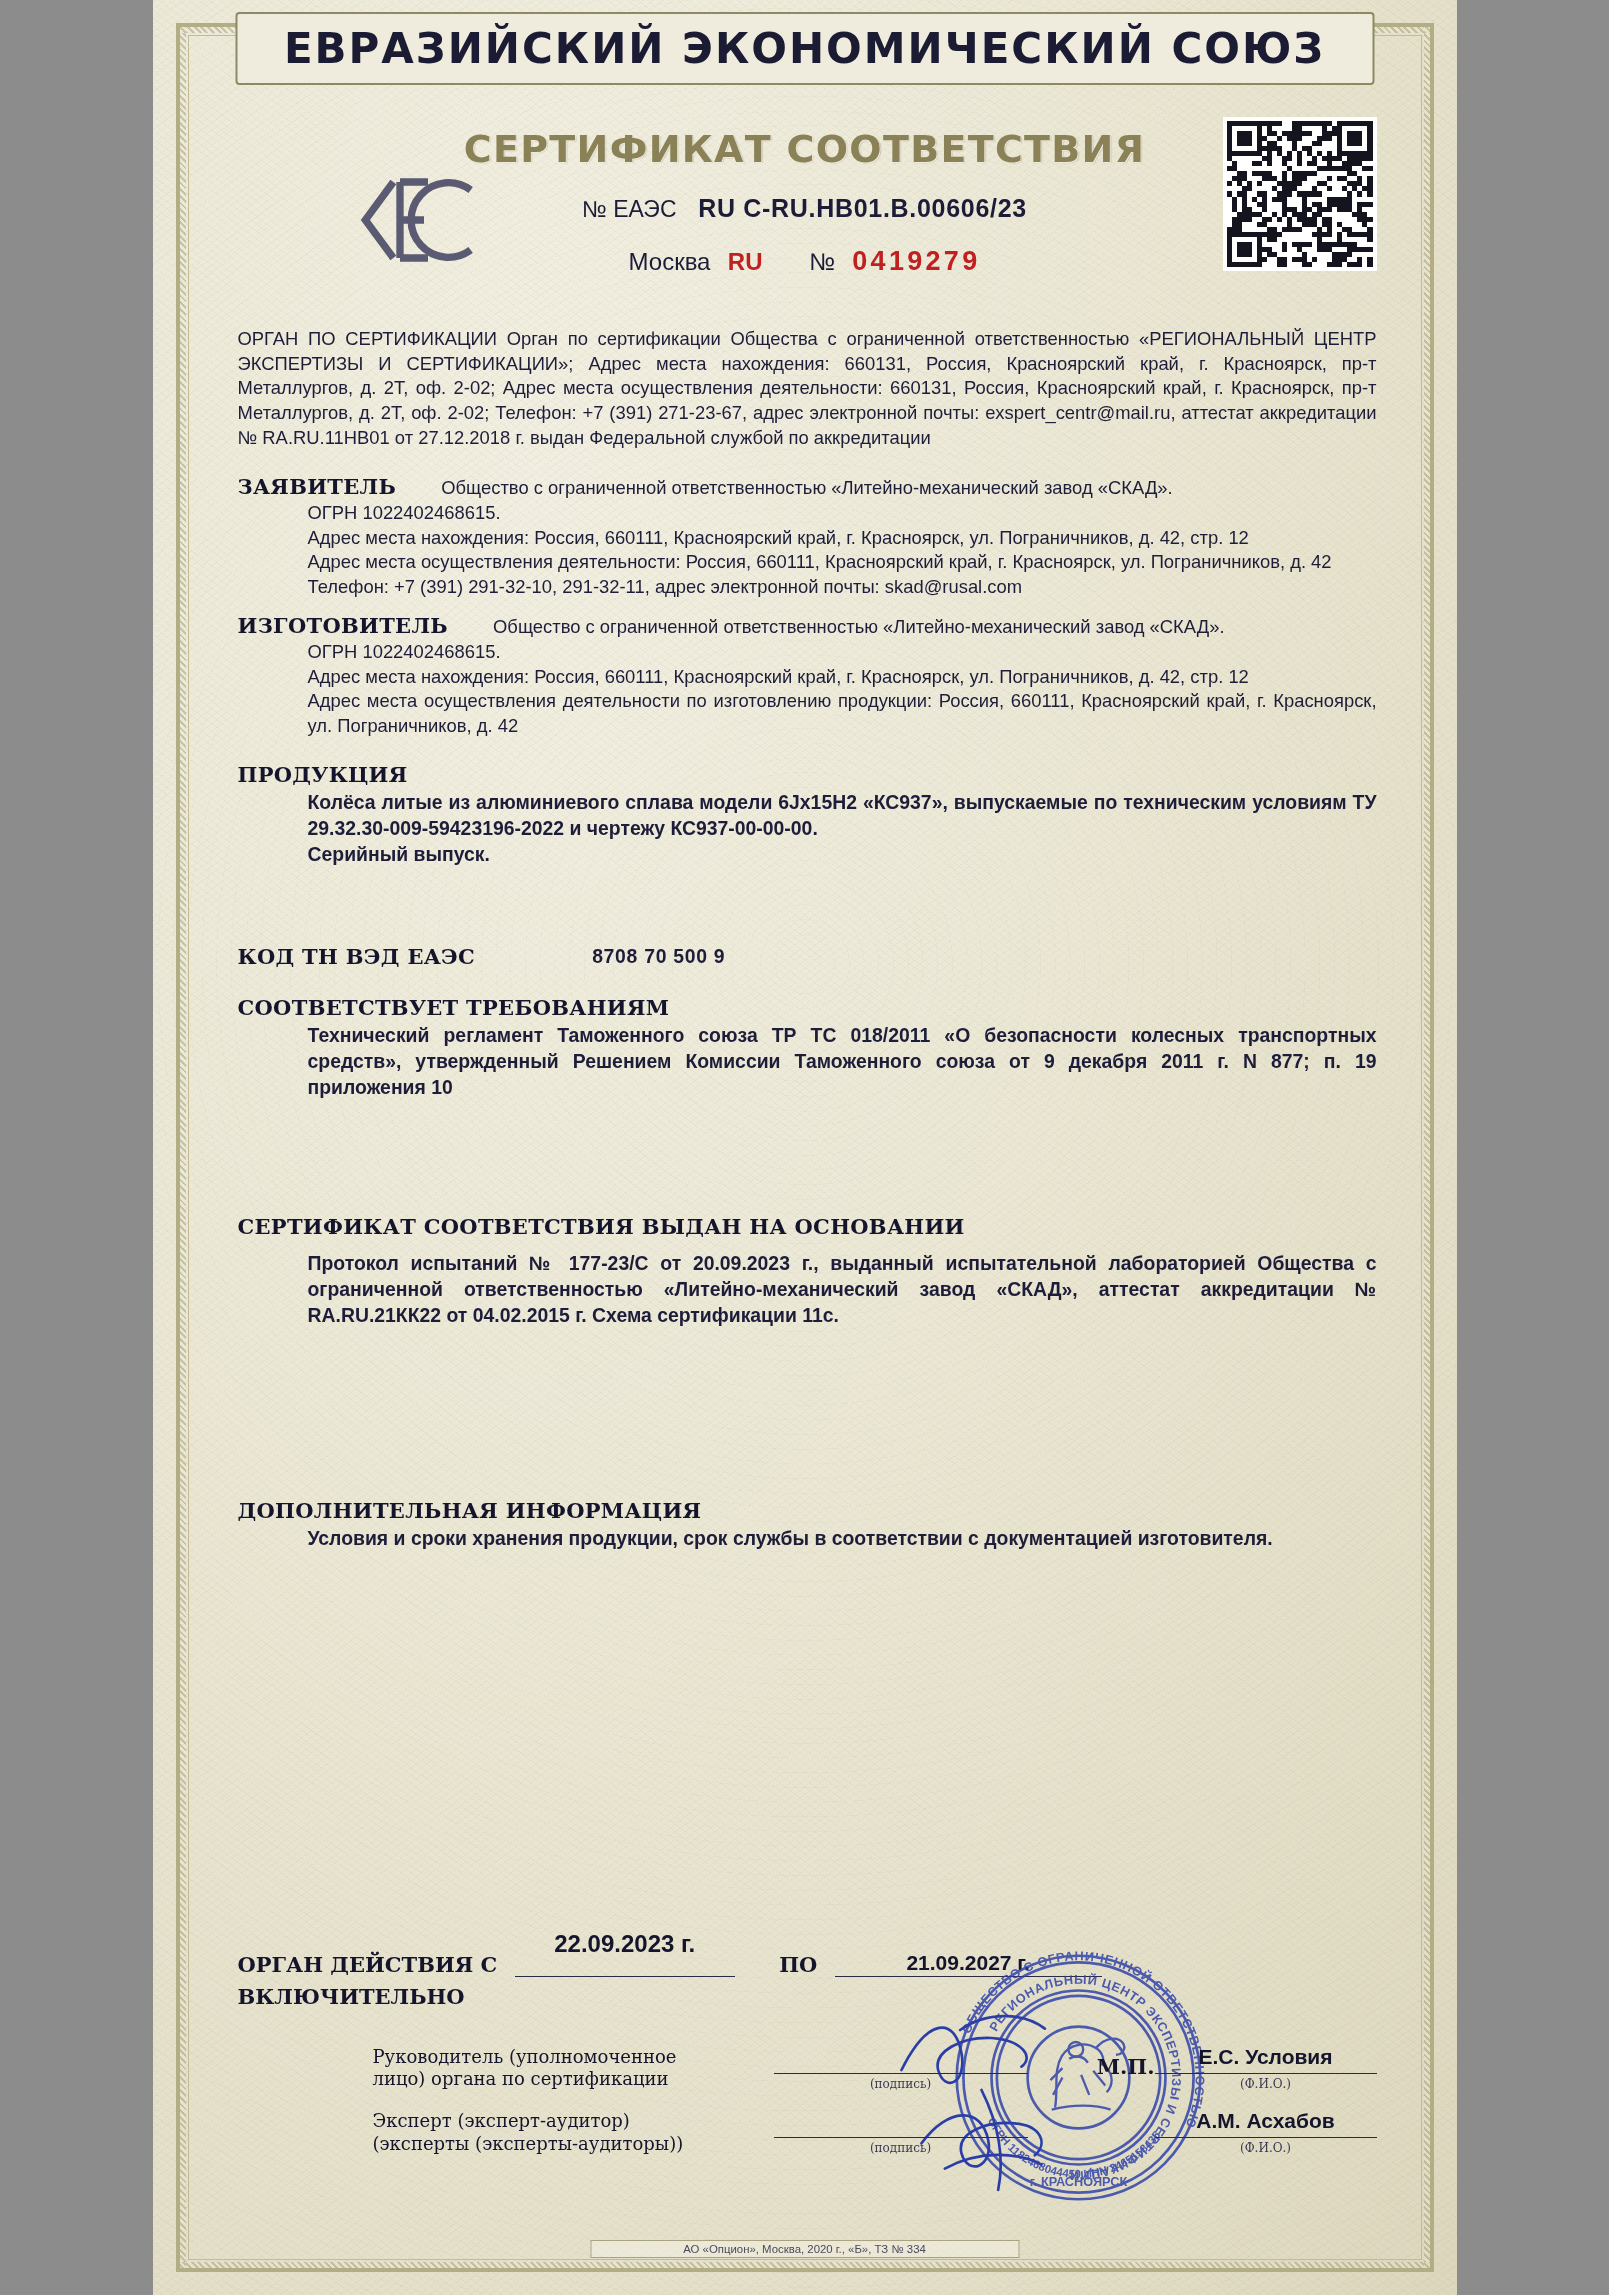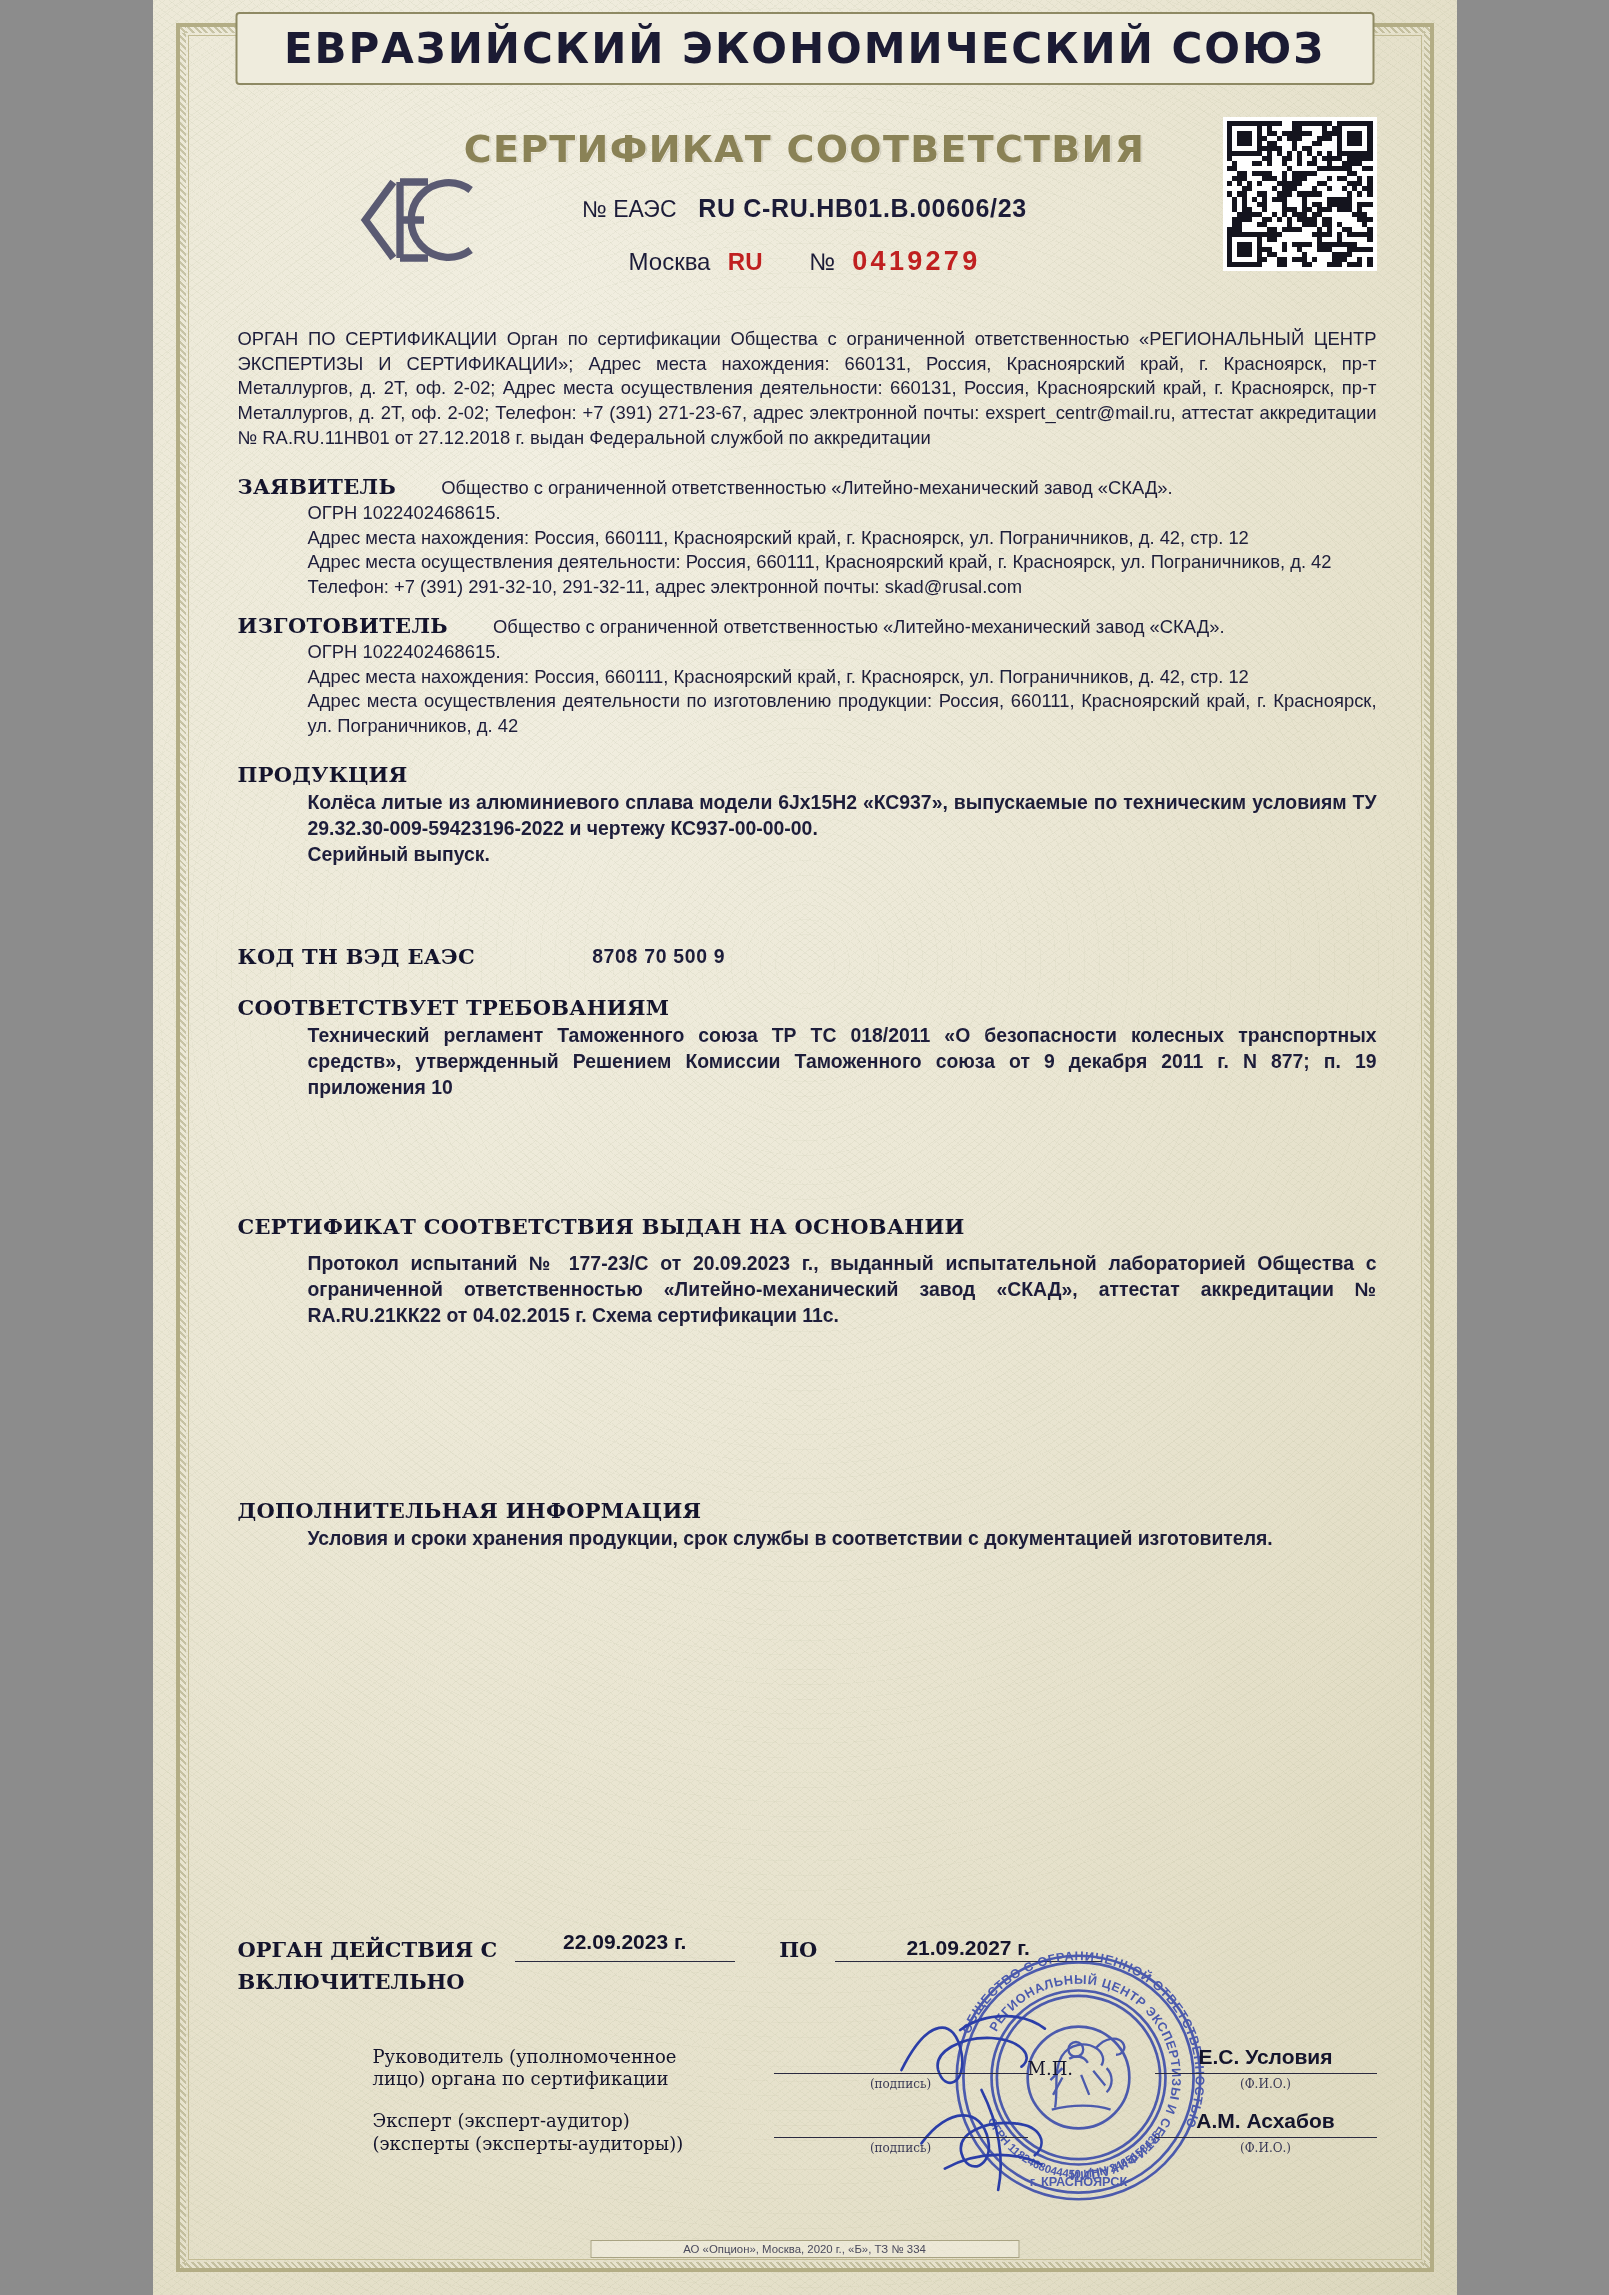--- a/index.html
+++ b/index.html
@@ -219,24 +219,24 @@
     display: flex;
     align-items: flex-end;
     gap: 0;
   }
   .validity .lbl-from { white-space: nowrap; }
   .validity .date-from {
     min-width: 220px;
     text-align: center;
     border-bottom: 1.3px solid #2a2a40;
     margin: 0 17.4px;
-    padding-bottom: 7px;
+    padding-bottom: 18px;
     font-family: "Liberation Sans", sans-serif;
     font-weight: bold;
-    font-size: 21px;
+    font-size: 24px;
   }
   .validity .lbl-to { margin-left: 27px; }
   .validity .date-to {
     min-width: 267px;
     text-align: center;
     border-bottom: 1.3px solid #2a2a40;
     margin: 0 17.4px;
     padding-bottom: 1.3px;
     font-family: "Liberation Sans", sans-serif;
     font-weight: bold;
@@ -272,23 +272,23 @@
     border-bottom: 1.3px solid #2a2a40;
     height: 36px;
   }
   .sig-sign .cap {
     font-size: 12px;
     color: #3a3a55;
     margin-top: 2.7px;
   }
   .sig-mp {
     flex: 0 0 127px;
-    text-align: left;
-    font-weight: normal;
-    font-size: 18px;
+    text-align: right;
+    font-weight: bold;
+    font-size: 21px;
     padding-bottom: 12px;
   }
   .sig-name {
     flex: 1;
     text-align: center;
     position: relative;
   }
   .sig-name .val {
     font-family: "Liberation Sans", sans-serif;
     font-weight: bold;

